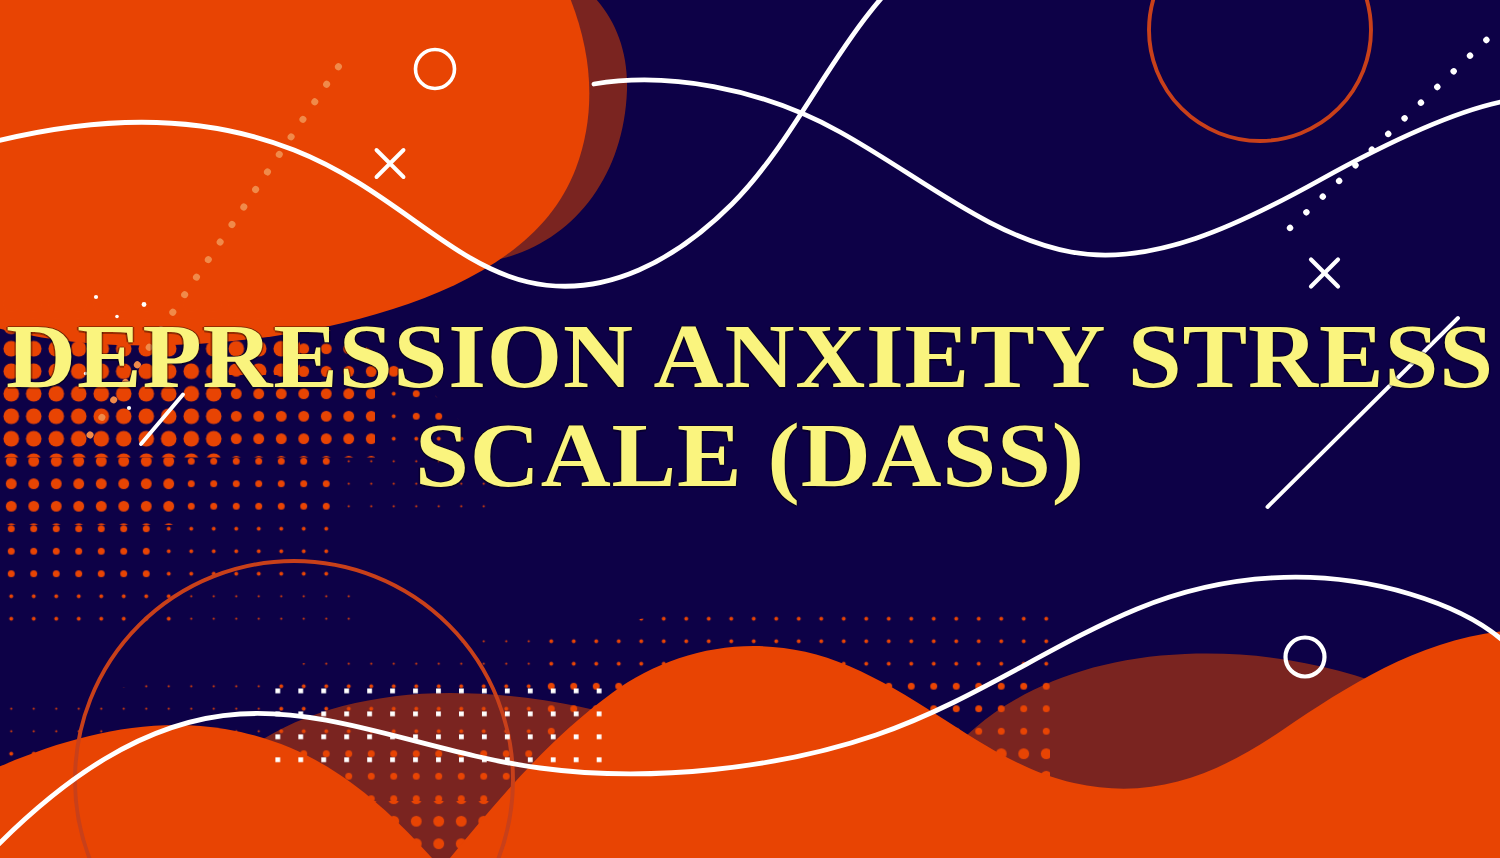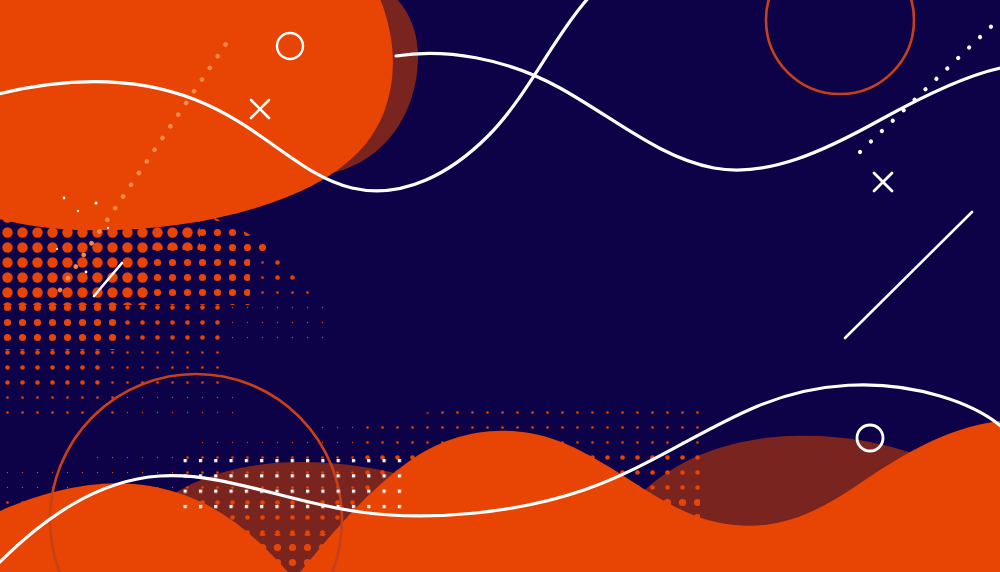--- a/index.html
+++ b/index.html
@@ -212,14 +212,18 @@
       <circle cx="64" cy="198" r="1.4"></circle>
       <circle cx="78" cy="211" r="1.2"></circle>
       <circle cx="96" cy="203" r="1.6"></circle>
       <circle cx="108" cy="228" r="1.2"></circle>
       <circle cx="86" cy="272" r="1.4"></circle>
       <circle cx="57" cy="249" r="1.1"></circle>
     </g>
 
   </svg>
 
+  <div id="title-layer">
+    <span class="title-line line-1">DEPRESSION ANXIETY STRESS</span>
+    <span class="title-line line-2">SCALE (DASS)</span>
+  </div>
 
 </div>
 
 </body></html>

